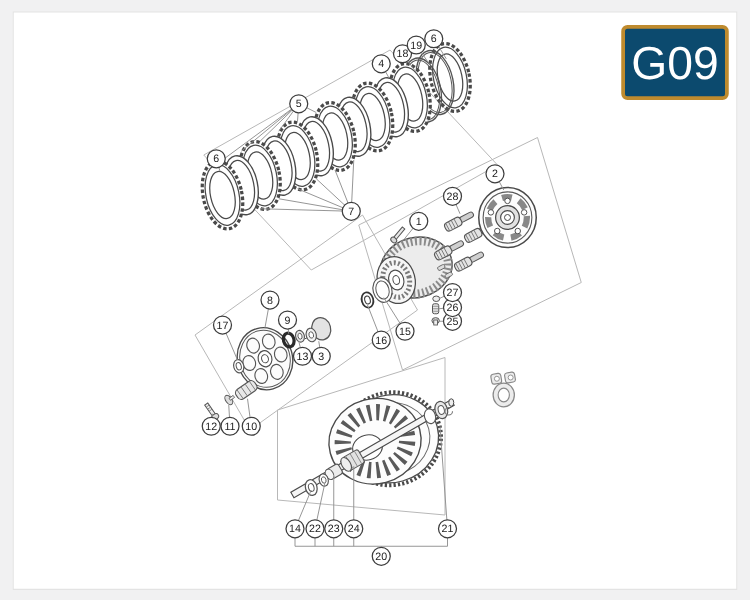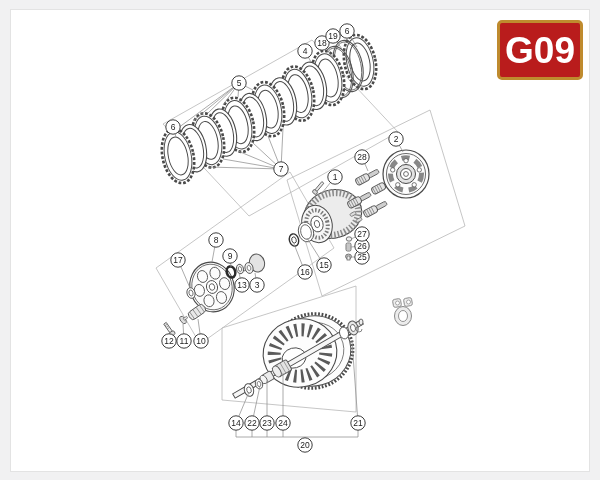--- a/index.html
+++ b/index.html
@@ -366,16 +366,16 @@
           <circle cx="362" cy="234" r="7.2" class="co"></circle>
           <text x="362" y="236.9" class="cot">27</text>
         </g>
         <g>
           <circle cx="362" cy="157" r="7.2" class="co"></circle>
           <text x="362" y="159.9" class="cot">28</text>
         </g>
       </g>
   </svg>
 
-  <div class="badge" style="background: #b91c1c; border-color: rgb(191, 139, 46); color: rgb(255, 255, 255); font-weight: bold;">
+  <div class="badge" style="background: #0c4a6e; border-color: rgb(191, 139, 46); color: rgb(255, 255, 255);">
     <span>G09</span>
   </div>
 </div>
 
 </body></html>

